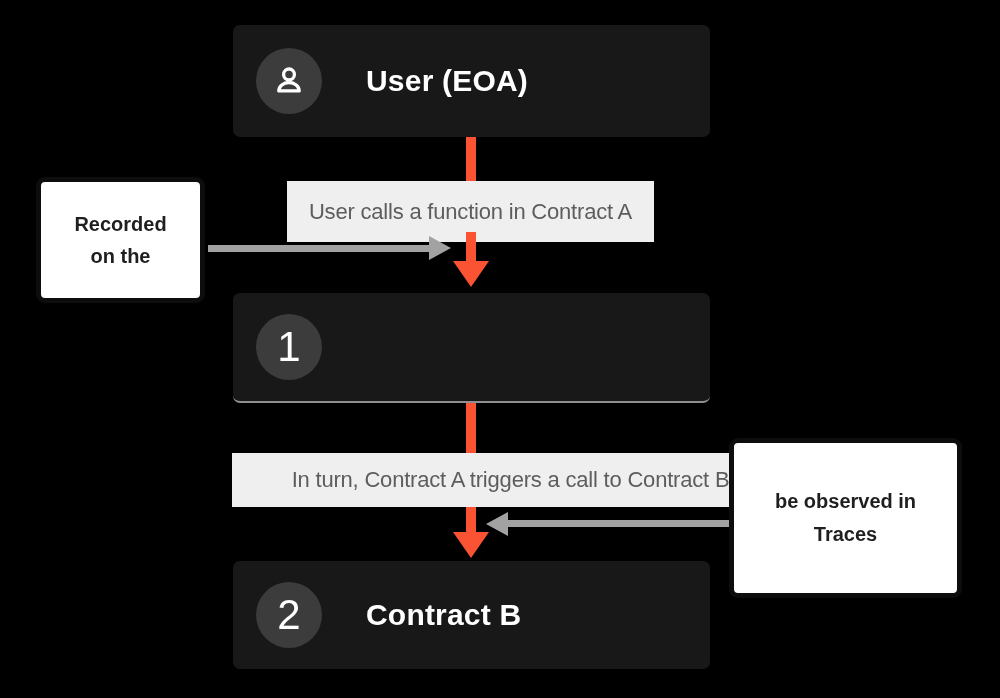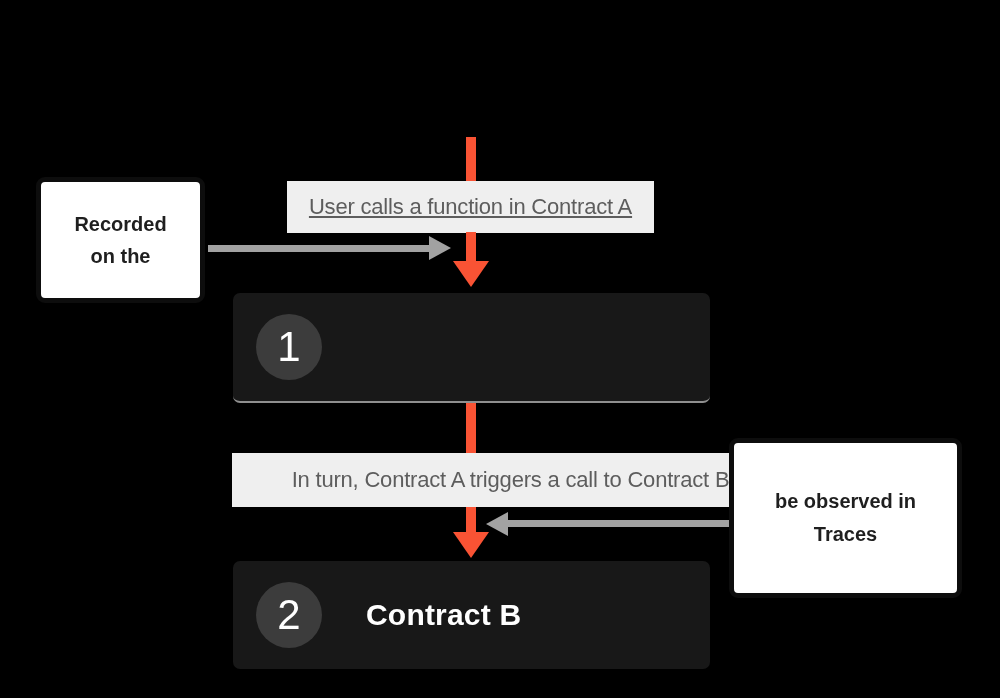--- a/index.html
+++ b/index.html
@@ -20,21 +20,21 @@
     margin-left:23px;display:flex;align-items:center;justify-content:center;flex:0 0 auto;
   }
   .badge-num{color:#fff;font-size:42px;font-weight:400;line-height:1;}
   .node-title{color:#fff;font-size:30px;font-weight:700;margin-left:44px;letter-spacing:.2px;}
   
   .elabel{
     position:absolute;background:var(--label-bg,#efefef);display:flex;align-items:center;
     justify-content:center;color:var(--label-fg,#5d5d5d);font-size:22px;letter-spacing:-.2px;
     white-space:nowrap;
   }
-  .elabel-1{left:287px;top:181px;width:367px;height:52px;text-decoration:underline;}
+  .elabel-1{left:287px;top:181px;width:367px;height:61px;}
   .elabel-2{left:232px;top:453px;width:557px;height:54px;}
   
   .oshaft{position:absolute;left:466px;width:10px;background:var(--accent,#f95334);}
   .ohead{
     position:absolute;left:453px;width:0;height:0;
     border-left:18px solid transparent;border-right:18px solid transparent;
     border-top:26px solid var(--accent,#f95334);
   }
   
   .gshaft{position:absolute;height:7px;background:var(--gray-arrow,#a2a2a2);}
@@ -54,20 +54,29 @@
   }
   .callout-left{left:36px;top:177px;width:169px;height:126px;font-size:20px;line-height:32px;}
   .callout-right{left:729px;top:438px;width:233px;height:160px;font-size:20px;line-height:33px;}
   .user-icon-svg{display:block;}
 </style>
 </head>
 <body>
 
 <div class="stage" style="--canvas-bg: #000000; --node-bg: #181818; --circle-bg: #3c3c3c; --underline: #8f8f8f; --accent: #f95334; --gray-arrow: #a2a2a2; --label-bg: #efefef; --label-fg: #5d5d5d;">
 
+  <div class="node node-user">
+    <div class="badge-circle">
+      <svg class="user-icon-svg" width="36" height="36" viewBox="0 0 24 24" fill="none" stroke="#ffffff" stroke-width="2.2" stroke-linejoin="round" stroke-linecap="round">
+        <circle cx="12" cy="7.6" r="3.6"></circle>
+        <path d="M5.2 18.6 a6.8 5.6 0 0 1 13.6 0 z"></path>
+      </svg>
+    </div>
+    <div class="node-title">User (EOA)</div>
+  </div>
 
   <div class="oshaft" style="top:137px;height:44px"></div>
   <div class="elabel elabel-1">User calls a function in Contract A</div>
   <div class="oshaft" style="top:232px;height:29px"></div>
   <div class="ohead" style="top:261px"></div>
 
   <div class="callout callout-left">
     <div>Recorded</div>
     <div>on the</div>
   </div>

